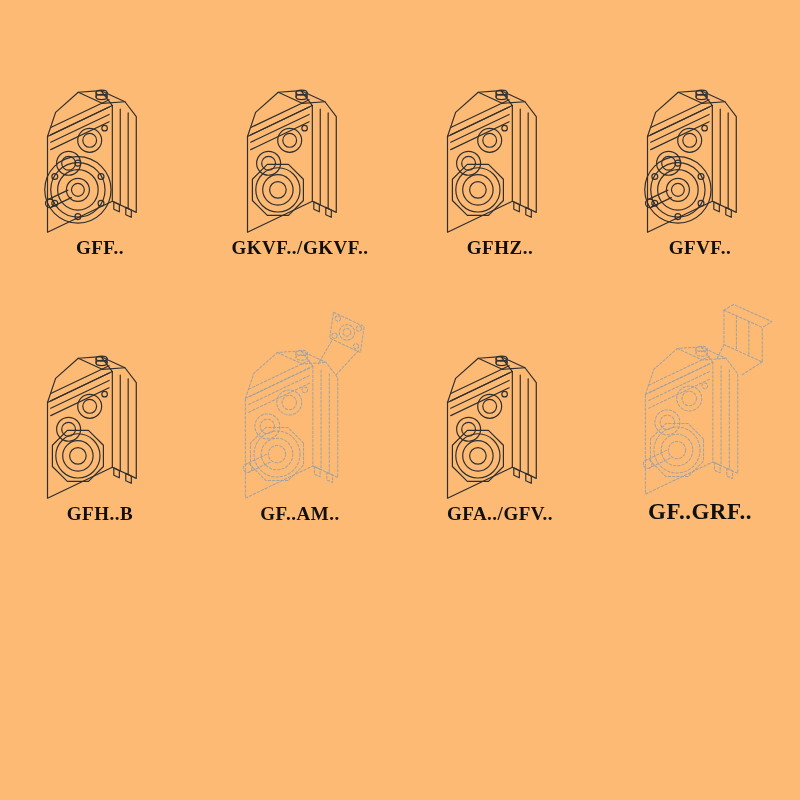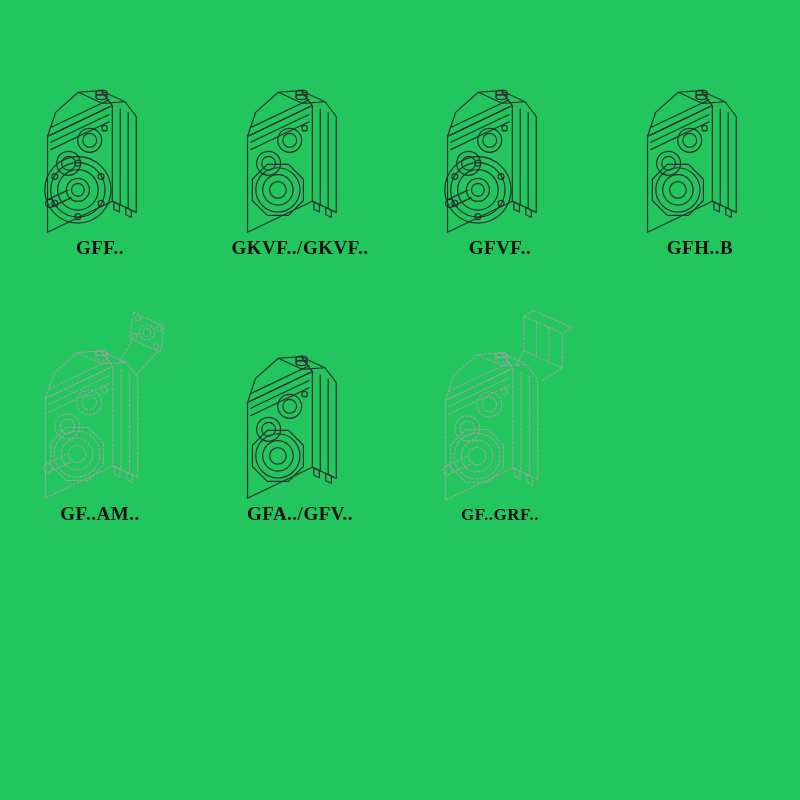--- a/index.html
+++ b/index.html
@@ -1,24 +1,24 @@
 <!DOCTYPE html>
 <html><head>
 <meta charset="utf-8">
 <style>
   html,body{margin:0;padding:0;background:#ffffff;}
   body{width:800px;height:800px;overflow:hidden;}
-  .page{width:800px;height:800px;display:grid;grid-template-columns:repeat(4,1fr);grid-template-rows:repeat(3,1fr);background:#22c55e;}
+  .page{width:800px;height:800px;display:grid;grid-template-columns:repeat(4,1fr);grid-template-rows:repeat(3,1fr);background:#fdba74;}
   figure{margin:0;}
   .cell{display:flex;flex-direction:column;align-items:center;justify-content:flex-end;padding:2px 0 8px;}
   .drawing{width:166px;height:198px;fill:none;stroke:currentColor;stroke-width:1.3;stroke-linejoin:round;stroke-linecap:round;}
   .solid{color:#2f2f2f;}
   .dashed{color:#a2a2a2;stroke-dasharray:2.6 1.9;stroke-width:1.05;width:180px;height:206px;}
   .label{font-family:"Liberation Serif",serif;font-weight:bold;font-size:19px;color:#101010;letter-spacing:.5px;margin-top:2px;white-space:nowrap;}
-  .label-lg{font-size:17px;}
+  .label-lg{font-size:23px;}
   .boxed{outline:1px solid #dedede;outline-offset:-4px;}
   .defs-holder{position:absolute;width:0;height:0;overflow:hidden;}
 </style>
 </head>
 <body>
 
 <svg class="defs-holder" aria-hidden="true">
   <defs>
     <symbol id="sym-housing" viewBox="0 0 170 215">
       <g>
@@ -128,20 +128,26 @@
     <figcaption class="label">GFF..</figcaption>
   </figure>
 
   <figure class="cell">
     <svg class="drawing solid" viewBox="0 0 170 215">
         <use href="#sym-bores"></use>
       </svg>
     <figcaption class="label">GKVF../GKVF..</figcaption>
   </figure>
 
+  <figure class="cell">
+    <svg class="drawing solid" viewBox="0 0 170 215">
+        <use href="#sym-bores"></use>
+      </svg>
+    <figcaption class="label">GFHZ..</figcaption>
+  </figure>
 
   <figure class="cell">
     <svg class="drawing solid" viewBox="0 0 170 215">
         <use href="#sym-flange"></use>
       </svg>
     <figcaption class="label">GFVF..</figcaption>
   </figure>
 
 
   <figure class="cell">

